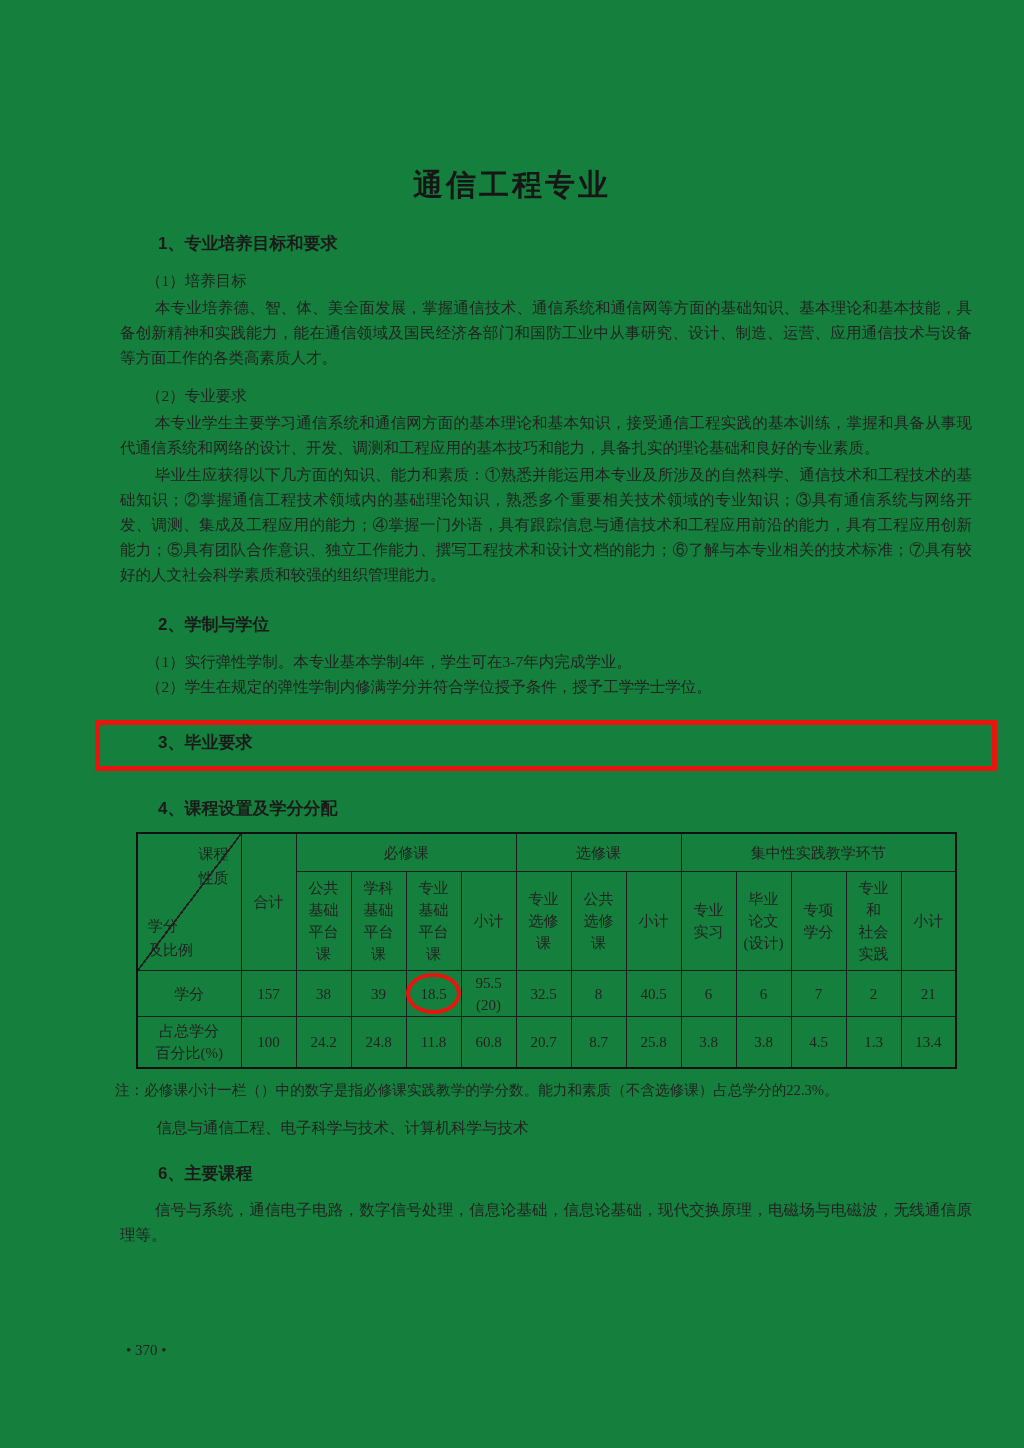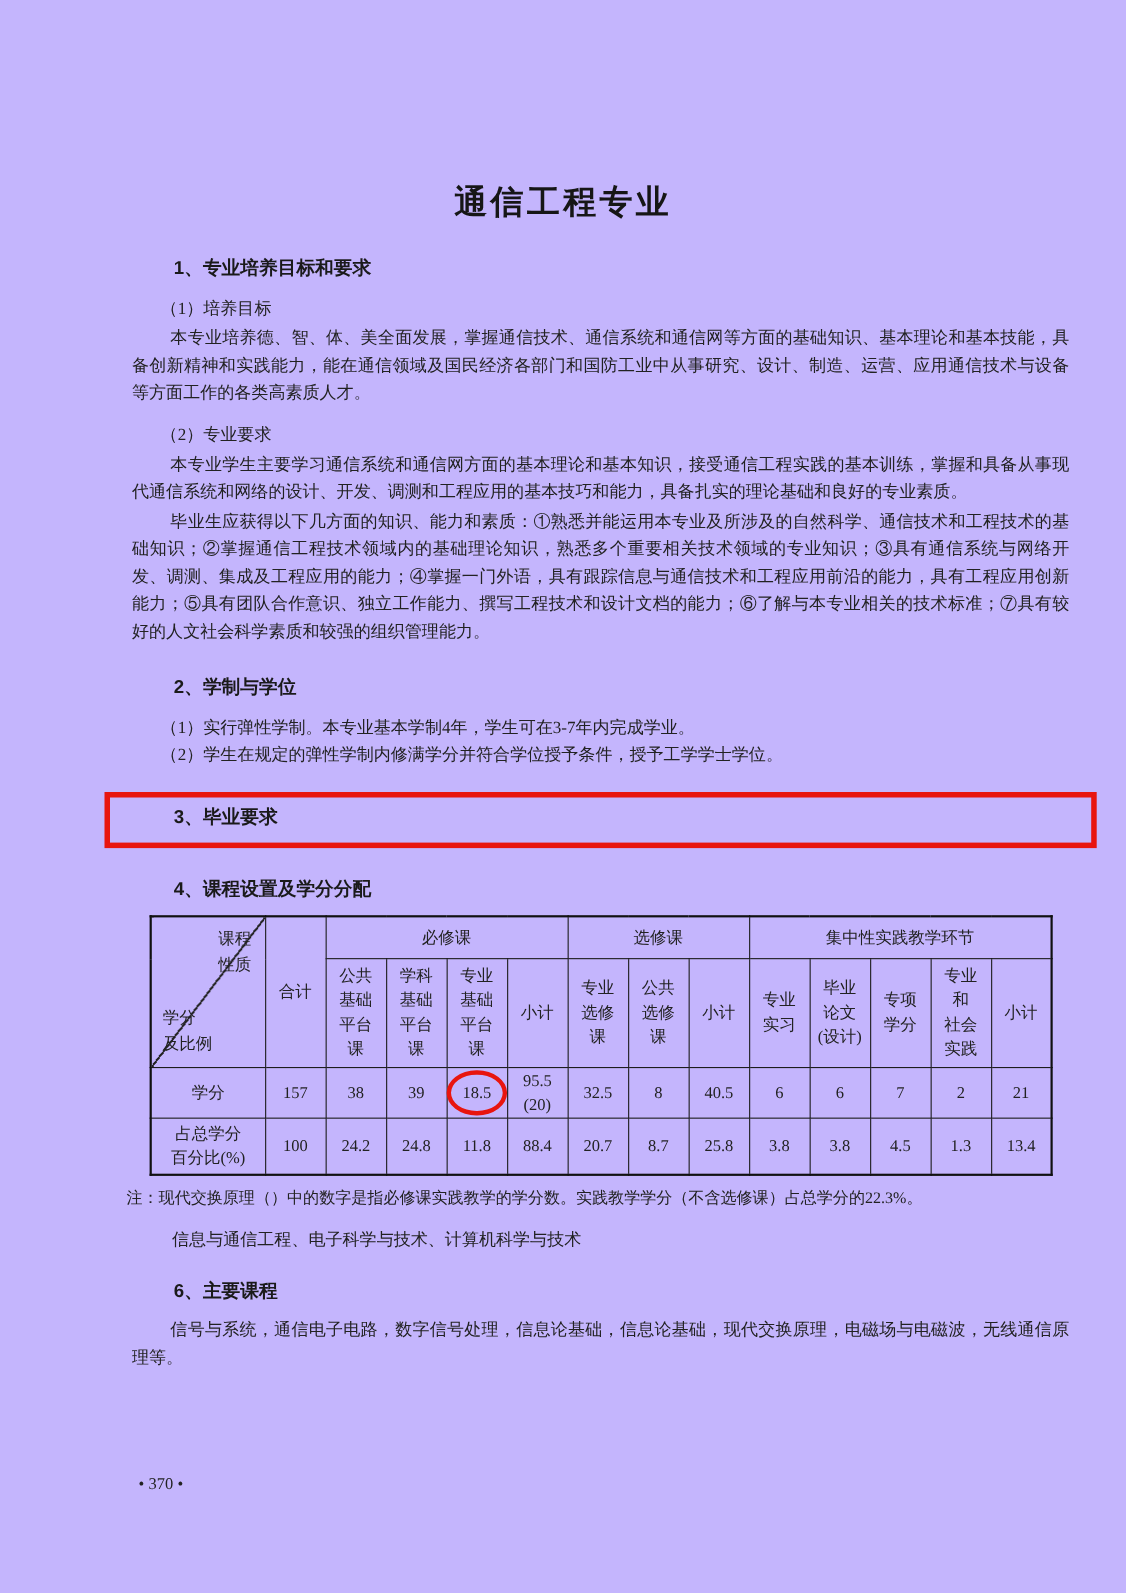--- a/index.html
+++ b/index.html
@@ -1,19 +1,19 @@
 <!DOCTYPE html>
 <html><head>
 <meta charset="utf-8">
 <style>
   html,body { margin:0; padding:0; background:#ffffff; }
   .page {
     position:relative;
     width:1024px; height:1448px;
-    background:#c4b5fd;
+    background:#15803d;
     font-family:"Liberation Serif","DejaVu Serif",serif;
     color:#222222;
     overflow:hidden;
   }
   .title {
     margin:0;
     padding-top:168px;
     text-align:center;
     font-size:30px;
     line-height:34px;
@@ -221,34 +221,34 @@
           <td>2</td>
           <td>21</td>
         </tr>
         <tr class="r-percent">
           <td class="pre subcell">占总学分
 百分比(%)</td>
           <td>100</td>
           <td>24.2</td>
           <td>24.8</td>
           <td>11.8</td>
-          <td>88.4</td>
+          <td>60.8</td>
           <td>20.7</td>
           <td>8.7</td>
           <td>25.8</td>
           <td>3.8</td>
           <td>3.8</td>
           <td>4.5</td>
           <td>1.3</td>
           <td>13.4</td>
         </tr>
       </tbody>
     </table>
 
-    <div class="note">注：现代交换原理（）中的数字是指必修课实践教学的学分数。实践教学学分（不含选修课）占总学分的22.3%。</div>
+    <div class="note">注：必修课小计一栏（）中的数字是指必修课实践教学的学分数。能力和素质（不含选修课）占总学分的22.3%。</div>
 
     <div class="plain">信息与通信工程、电子科学与技术、计算机科学与技术</div>
 
     <h2 class="sec" style="margin-top:22px;">6、主要课程</h2>
     <p class="para" style="margin-top:12px;">信号与系统，通信电子电路，数字信号处理，信息论基础，信息论基础，现代交换原理，电磁场与电磁波，无线通信原理等。</p>
 
   </div>
 
   <div class="pageno">• 370 •</div>
 

